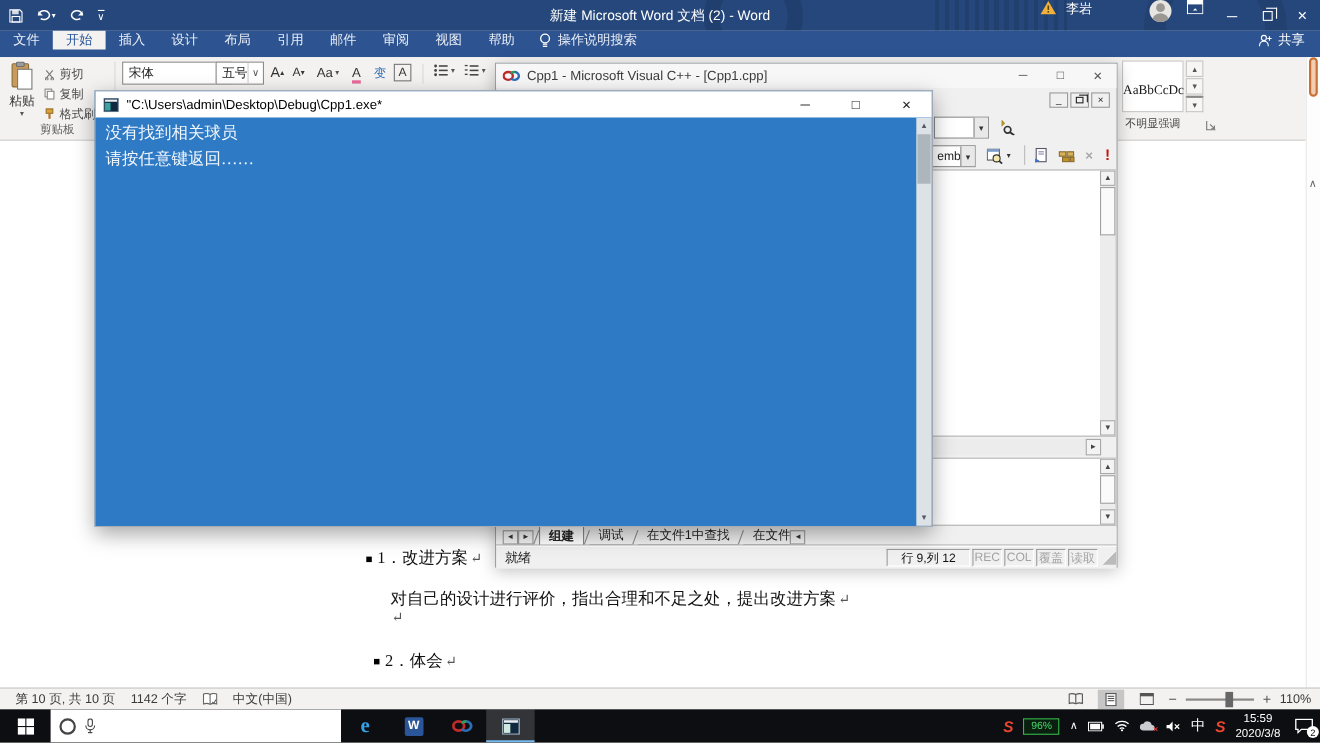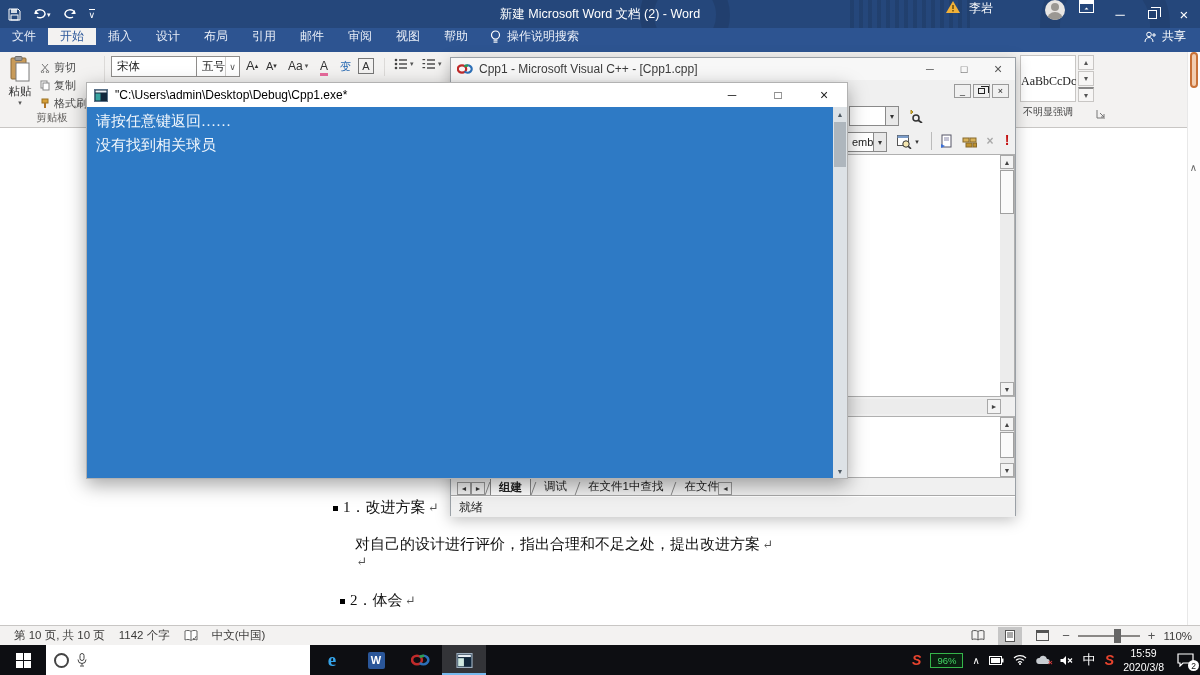--- a/index.html
+++ b/index.html
@@ -482,20 +482,28 @@
     <span class="vtab">调试</span>
     <span class="tabsep"></span>
     <span class="vtab">在文件1中查找</span>
     <span class="tabsep"></span>
     <span class="vtab" style="max-width:42px;overflow:hidden">在文件</span>
     <span class="tabscroll">◄</span>
   </div>
 
   <div class="vc-status">
     <span style="margin-left:8px">就绪</span>
+    <span style="margin-left:auto" class="flex">
+      <span class="scell" style="width:76px;color:#111">行 9,列 12</span>
+      <span class="scell" style="width:27px;color:#a3a3a3">REC</span>
+      <span class="scell" style="width:27px;color:#a3a3a3">COL</span>
+      <span class="scell" style="width:27px;color:#a3a3a3">覆盖</span>
+      <span class="scell" style="width:27px;color:#a3a3a3">读取</span>
+      <span class="grip"></span>
+    </span>
   </div>
 </div>
 
 <div class="con-win">
   <div class="con-title">
     <span style="margin-left:7px">
         <svg width="14" height="13" viewBox="0 0 14 13">
           <rect x="0.5" y="0.5" width="13" height="12" fill="#12283c" stroke="#5a7188"></rect>
           <rect x="1.5" y="1.5" width="11" height="2" fill="#e8eef4"></rect>
           <rect x="1.5" y="4.5" width="5" height="7" fill="#38a3a0"></rect>
@@ -503,22 +511,22 @@
       </span>
     <span style="margin-left:7px">"C:\Users\admin\Desktop\Debug\Cpp1.exe*</span>
     <span style="margin-left:auto" class="flex">
       <span class="con-cap">─</span>
       <span class="con-cap">□</span>
       <span class="con-cap" style="font-size:14px">×</span>
     </span>
   </div>
   <div class="con-body">
     <div style="padding-top:2px">
+      <div class="con-line">没有找到相关球员</div>
       <div class="con-line">请按任意键返回……</div>
-      <div class="con-line">没有找到相关球员</div>
     </div>
     <div class="con-sbar">
       <div class="con-sbtn">▲</div>
       <div class="con-sthumb"></div>
       <div class="con-sbtn abs" style="bottom:0">▼</div>
     </div>
   </div>
 </div>
 
 <div class="taskbar">

